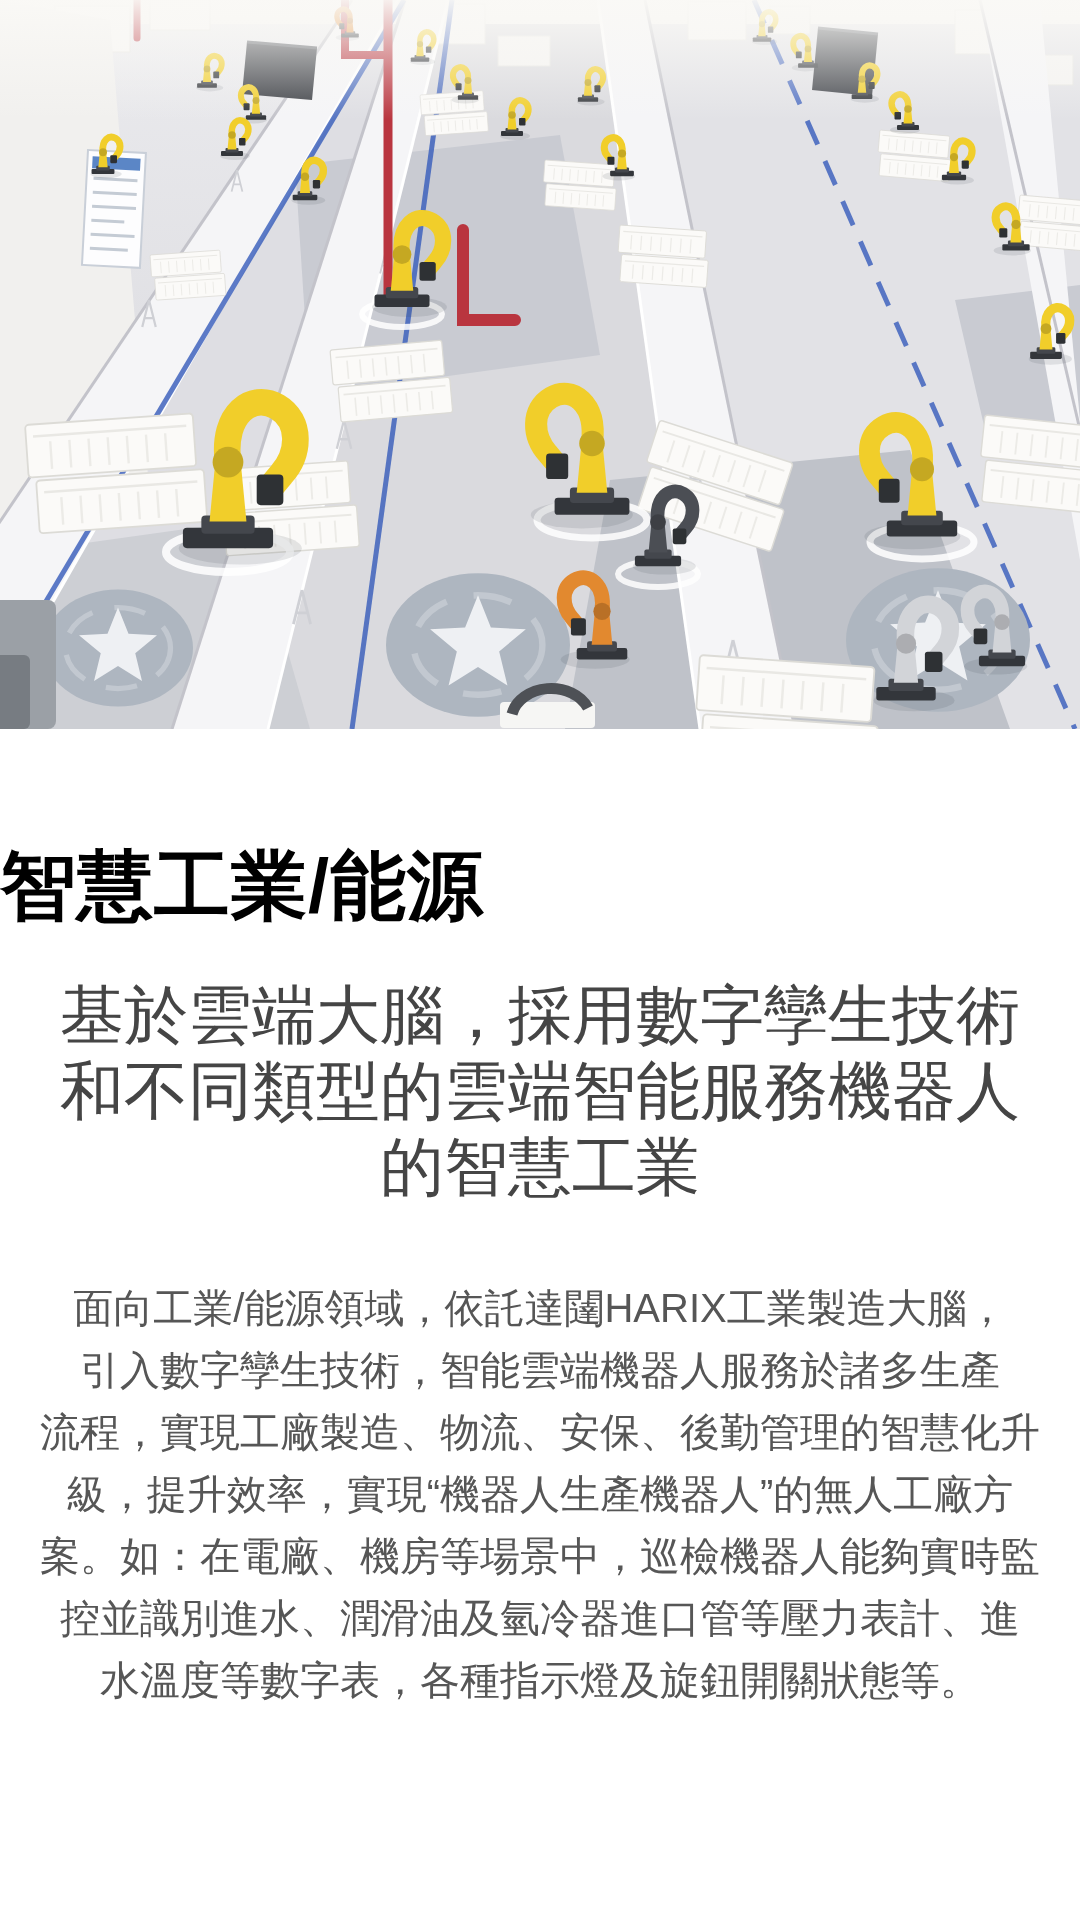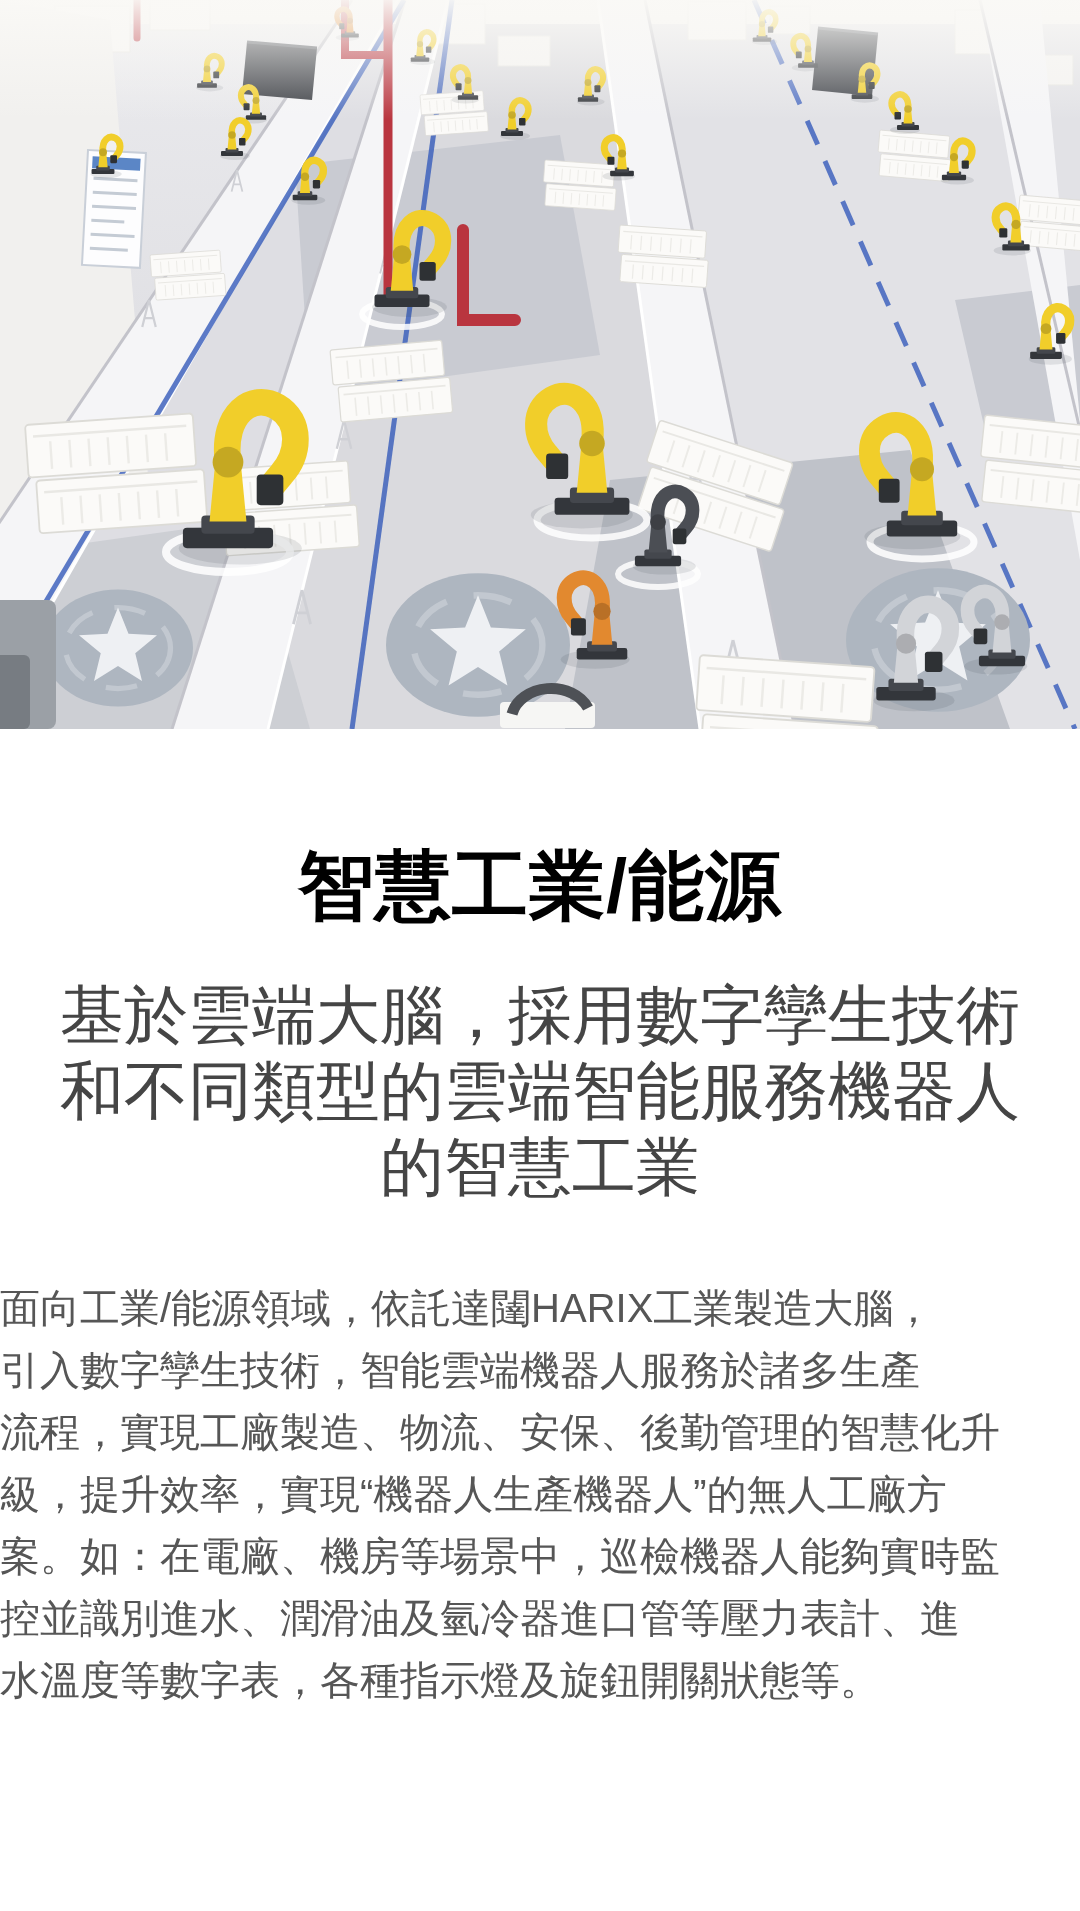--- a/index.html
+++ b/index.html
@@ -10,34 +10,34 @@
     width:1080px;height:1911px;
     background:var(--background,#fff);
     font-family:"Liberation Sans","DejaVu Sans",sans-serif;
     overflow:hidden;
   }
   .hero{width:1080px;height:729px;overflow:hidden;background:#e4e4e8;}
   .hero svg{display:block;}
   .title{
     margin:119px 0 0 0;
     font-size:76px;line-height:76px;font-weight:600;
-    letter-spacing:1px;text-align:center;
+    letter-spacing:1px;
     color:var(--title-color,#000);
     white-space:pre;
   }
   .subtitle{
     margin:53px 0 0 0;
     font-size:64px;line-height:76px;font-weight:500;
     text-align:center;color:var(--subtitle-color,#454545);
     white-space:pre;
   }
   .desc{
     margin:72px 0 0 0;
     font-size:40px;line-height:62px;font-weight:400;
-    text-align:left;color:var(--body-color,#565656);
+    text-align:center;color:var(--body-color,#565656);
     white-space:pre;
   }
 </style>
 </head>
 <body>
 
 <figure class="hero" style="margin:0">
   <svg viewBox="0 0 1080 729" width="1080" height="729">
     <defs>
       <linearGradient id="floorG" x1="0" y1="0" x2="0" y2="1">

